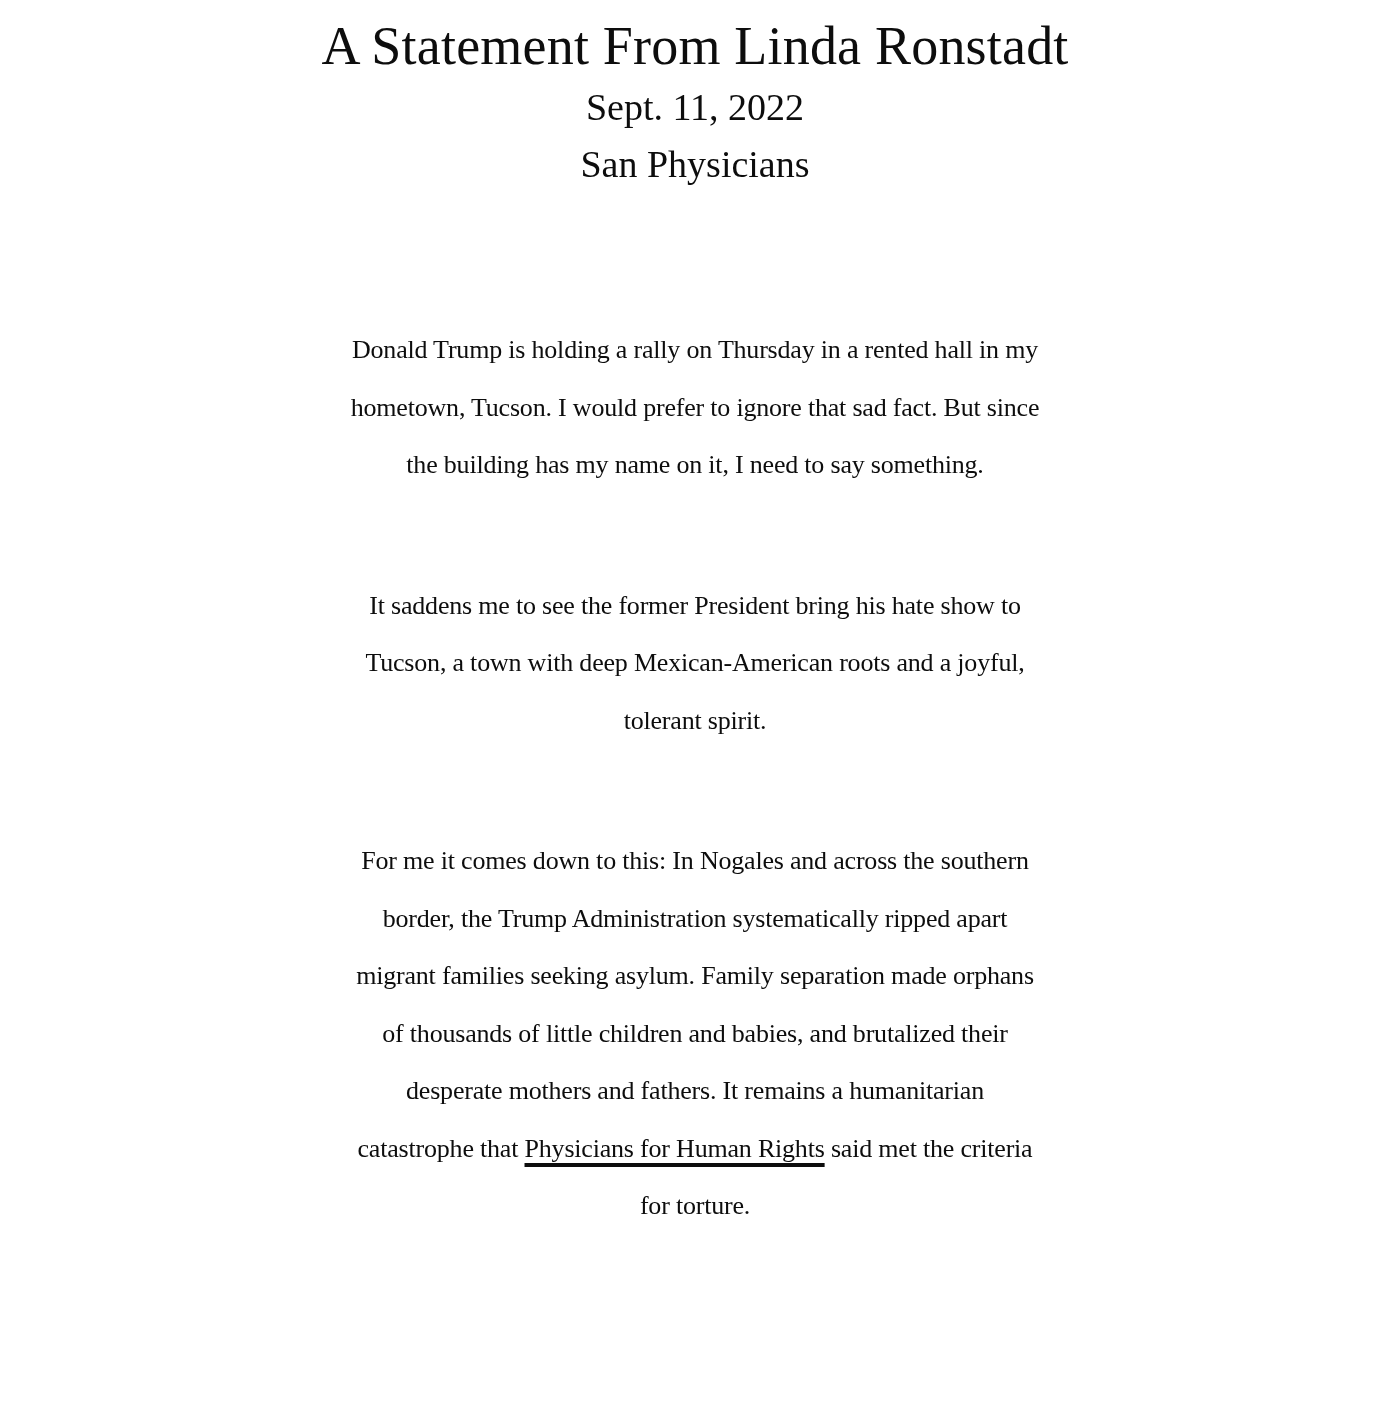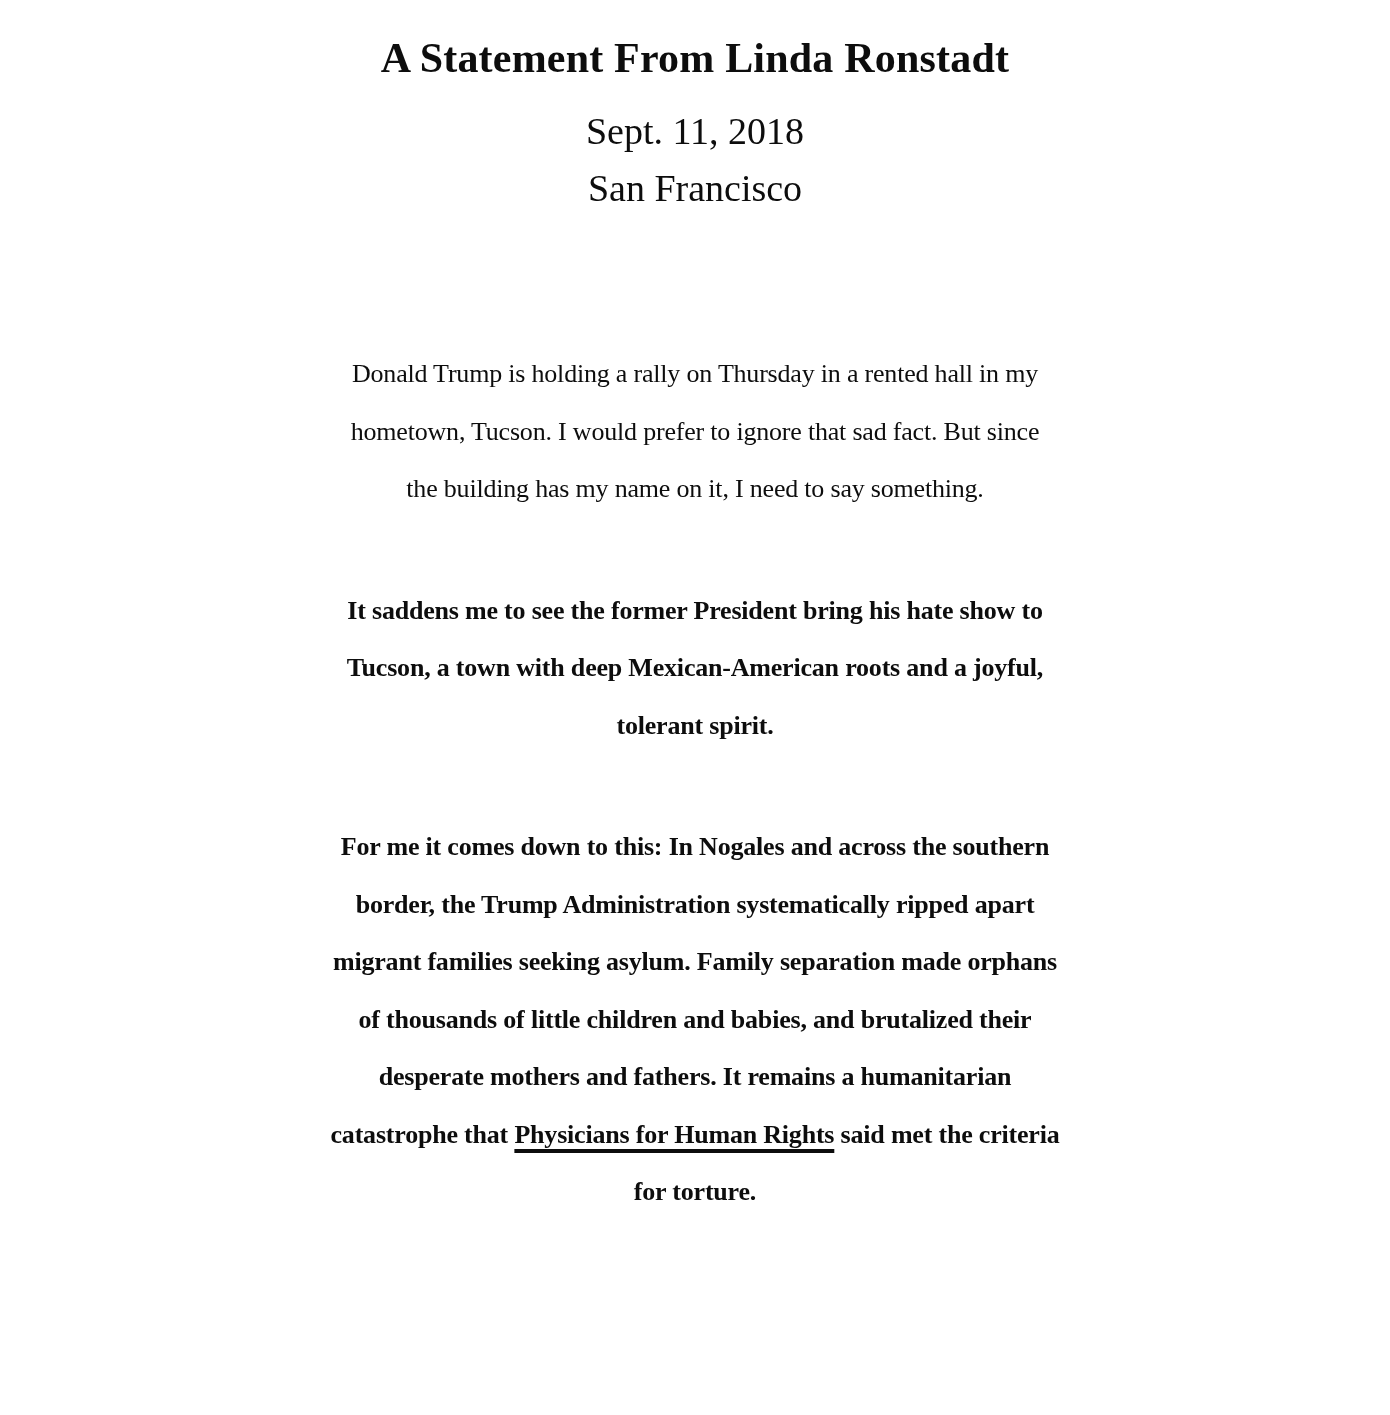--- a/index.html
+++ b/index.html
@@ -17,61 +17,60 @@
     background: #ffffff;
     color: #0d0d0d;
     font-family: "Liberation Serif", "DejaVu Serif", serif;
     text-align: center;
     overflow: hidden;
   }
   .doc-header {
     line-height: 57px;
   }
   .doc-title {
-    margin: 16px;
-    font-size: 42px;
-    font-weight: 700;
+    margin: 4px;
+    font-size: 54px;
+    font-weight: 400;
     line-height: 57px;
     letter-spacing: 0.2px;
   }
   .doc-subline {
     font-size: 38px;
     font-weight: 400;
     line-height: 57px;
   }
   .doc-body {
     margin-top: 128px;
   }
   .doc-body p {
     margin: 0;
     font-size: 26px;
     line-height: 57.5px;
     white-space: pre-line;
     letter-spacing: -0.2px;
   }
   .doc-body p + p {
-    margin-top: 64px;
-    font-weight: bold;
+    margin-top: 83px;
   }
   .doc-link {
     color: inherit;
     text-decoration: underline;
     text-decoration-thickness: 3.5px;
     text-underline-offset: 6px;
     cursor: pointer;
   }
 </style>
 </head>
 <body>
 
 <div class="page">
   <header class="doc-header">
     <h1 class="doc-title">A Statement From Linda Ronstadt</h1>
-    <div class="doc-subline">Sept. 11, 2018</div>
-    <div class="doc-subline">San Francisco</div>
+    <div class="doc-subline">Sept. 11, 2022</div>
+    <div class="doc-subline">San Physicians</div>
   </header>
 
   <main class="doc-body">
     <p>Donald Trump is holding a rally on Thursday in a rented hall in my
 hometown, Tucson. I would prefer to ignore that sad fact. But since
 the building has my name on it, I need to say something.</p>
     <p>It saddens me to see the former President bring his hate show to
 Tucson, a town with deep Mexican-American roots and a joyful,
 tolerant spirit.</p>
     <p><span>For me it comes down to this: In Nogales and across the southern

